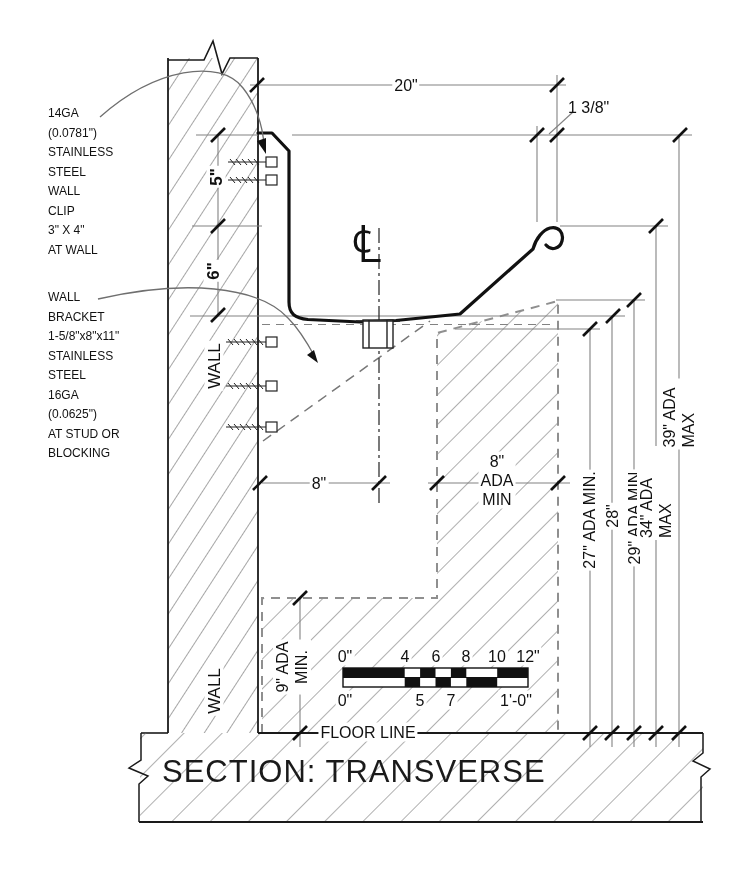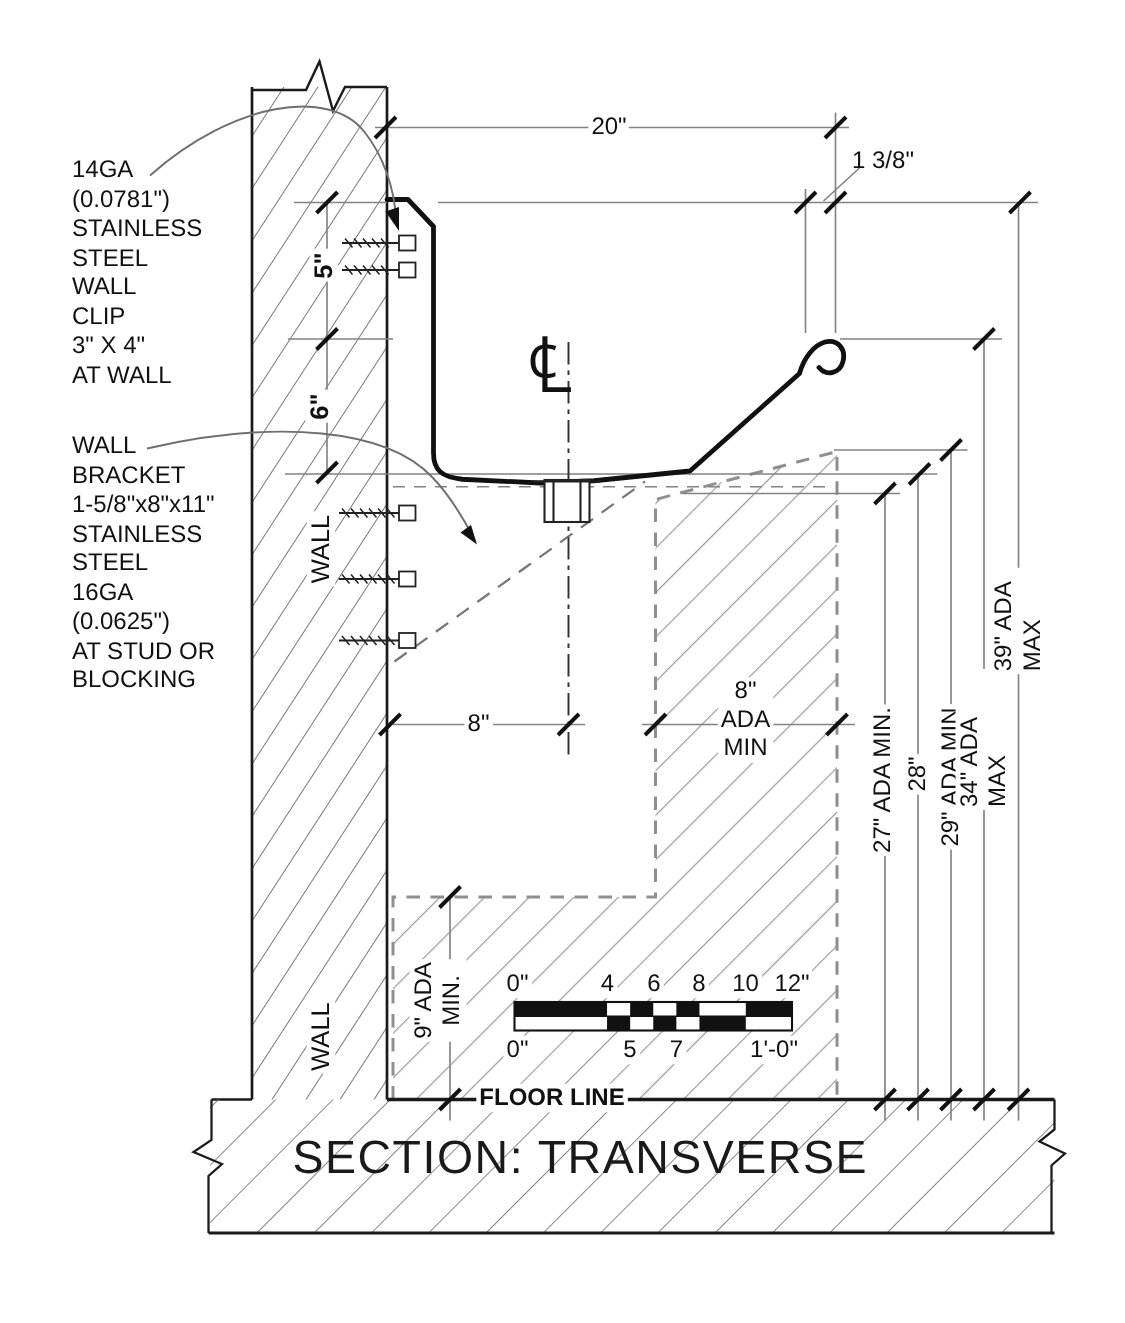--- a/index.html
+++ b/index.html
@@ -8,21 +8,21 @@
     font-family:"Liberation Sans", sans-serif;color:#111;
   }
   svg{position:absolute;left:0;top:0;}
   .lbl{
     position:absolute;font-size:16px;line-height:19px;color:#111;
     white-space:pre-line;transform-origin:center center;
   }
   .lbl.bg{background:#fff;padding:0 2px;}
   .ctr{transform:translate(-50%,-50%);}
   .rot{transform:translate(-50%,-50%) rotate(-90deg);}
-  .callout{font-size:16px;line-height:19.5px;}
+  .callout{font-size:12px;line-height:19.5px;}
   .dim{font-size:16px;}
   .small-dim{font-size:17px;font-weight:bold;}
   .title{font-size:31px;letter-spacing:1px;color:#1a1a1a;}
   .scale-lbl{font-size:16px;}
   .center-text{text-align:center;}
 </style>
 </head>
 <body>
 
 <div class="sheet">
@@ -219,28 +219,28 @@
 MIN.</div>
 
   <div class="lbl dim bg rot" style="left:589px;top:520px;">27" ADA MIN.</div>
   <div class="lbl dim bg rot" style="left:612px;top:516px;">28"</div>
   <div class="lbl dim bg rot" style="left:634px;top:518px;">29" ADA MIN</div>
   <div class="lbl dim bg rot" style="left:656px;top:493px;">34" ADA MAX</div>
   <div class="lbl dim bg rot" style="left:679px;top:414px;">39" ADA MAX</div>
 
   <div class="lbl" style="left:352px;top:218px;font-size:52px;line-height:52px;">℄</div>
 
-  <div class="lbl bg ctr" style="left:368px;top:732px;font-size:16px;font-weight:bold;">FLOOR LINE</div>
+  <div class="lbl bg ctr" style="left:368px;top:732px;font-size:16px;">FLOOR LINE</div>
 
   <div class="lbl scale-lbl bg ctr" style="left:345px;top:656px;">0"</div>
   <div class="lbl scale-lbl bg ctr" style="left:405px;top:656px;">4</div>
   <div class="lbl scale-lbl bg ctr" style="left:436px;top:656px;">6</div>
   <div class="lbl scale-lbl bg ctr" style="left:466px;top:656px;">8</div>
   <div class="lbl scale-lbl bg ctr" style="left:497px;top:656px;text-align:center;">10</div>
   <div class="lbl scale-lbl bg ctr" style="left:528px;top:656px;">12"</div>
   <div class="lbl scale-lbl bg ctr" style="left:345px;top:700px;">0"</div>
   <div class="lbl scale-lbl bg ctr" style="left:420px;top:700px;">5</div>
   <div class="lbl scale-lbl bg ctr" style="left:451px;top:700px;">7</div>
   <div class="lbl scale-lbl bg ctr" style="left:516px;top:700px;">1'-0"</div>
 
-  <div class="lbl title" style="left:162px;top:762px;margin-left:33px;">SECTION: TRANSVERSE</div>
+  <div class="lbl title" style="left:162px;top:762px;">SECTION: TRANSVERSE</div>
 
 </div>
 
 </body></html>

